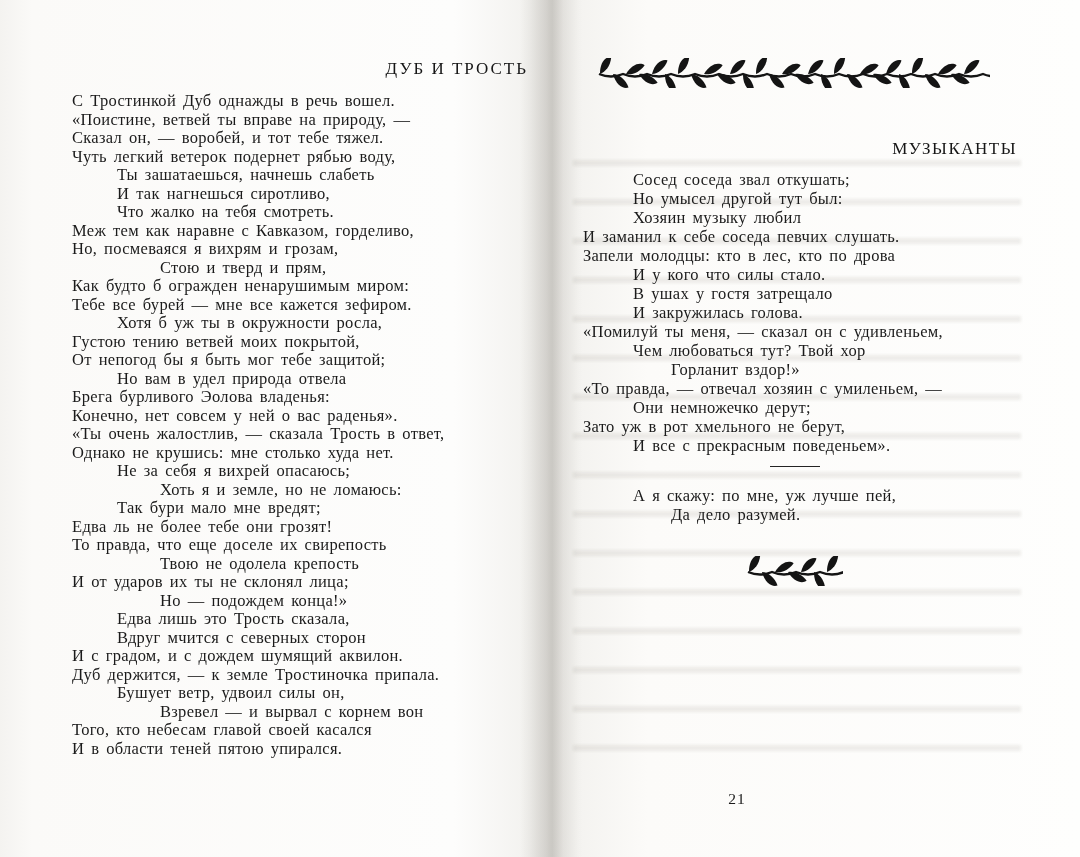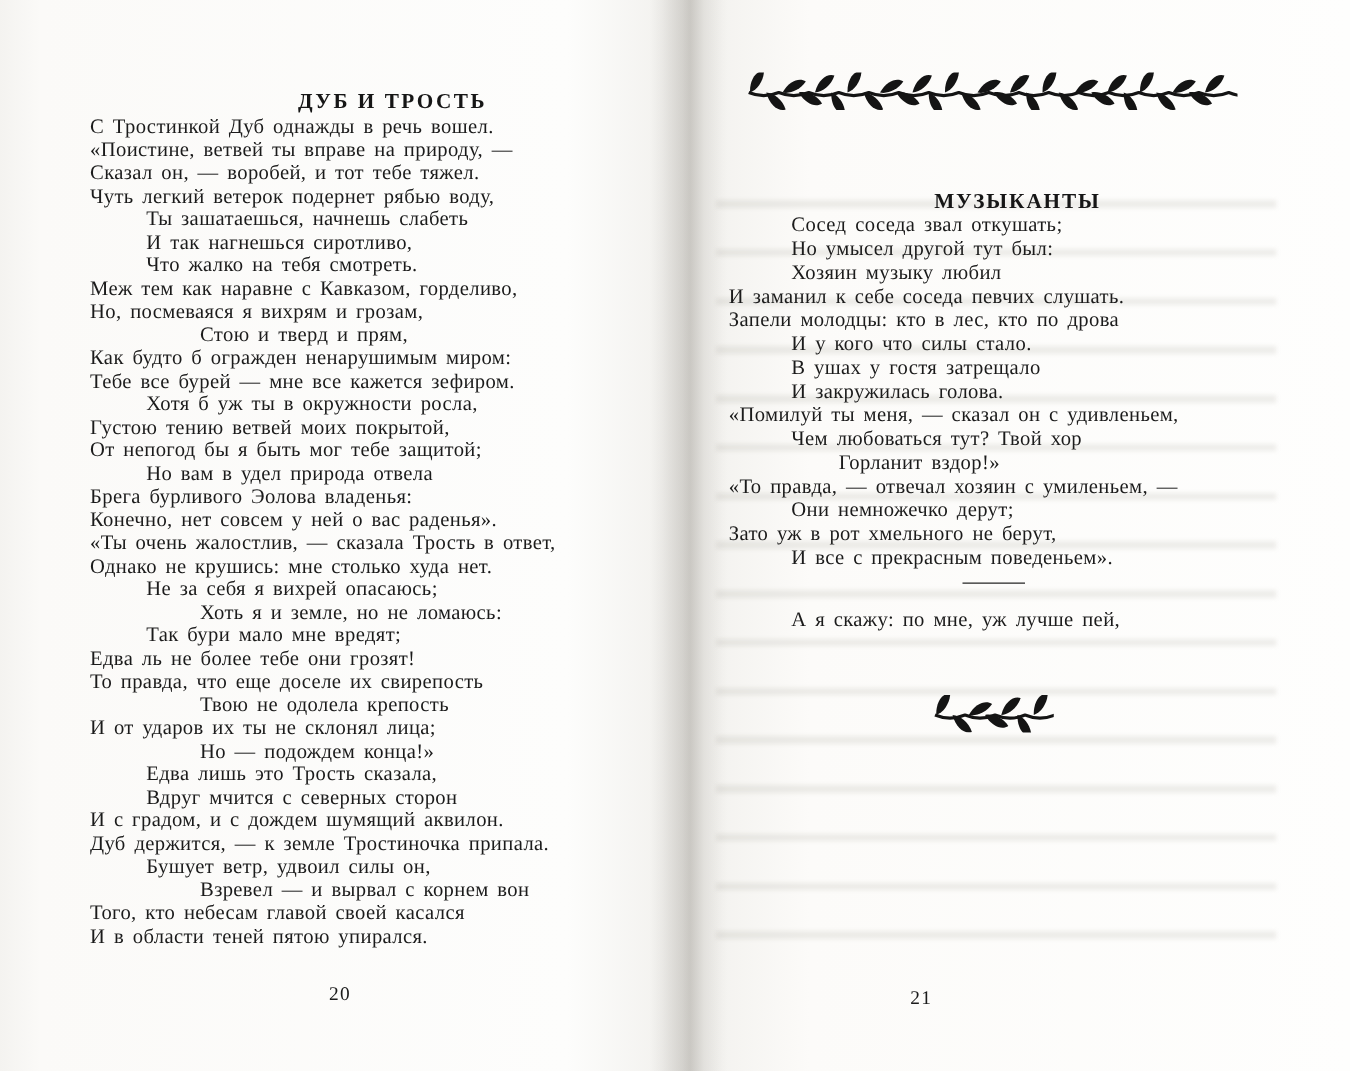--- a/index.html
+++ b/index.html
@@ -21,23 +21,23 @@
     background:linear-gradient(90deg,
       rgba(135,132,125,0) 0%, rgba(135,132,125,.22) 42%,
       rgba(135,132,125,.30) 52%, rgba(135,132,125,.10) 70%,
       rgba(135,132,125,0) 100%);
     pointer-events:none;
   }
   .page{position:absolute;top:0;height:857px;}
   .page-left{left:0;width:545px;}
   .page-right{left:545px;width:535px;}
   .poem-title{
-    position:absolute;margin:16px;
-    font-size:17px;font-weight:bold;letter-spacing:2px;
-    text-align:center;white-space:nowrap;color:#161616;
+    position:absolute;margin:4px;
+    font-size:17px;font-weight:normal;letter-spacing:2px;
+    text-align:right;white-space:nowrap;color:#161616;
   }
   .title-left{top:55px;left:72px;width:452px;}
   .title-right{top:135px;left:38px;width:430px;letter-spacing:1.5px;}
   .poem{
     position:absolute;white-space:nowrap;
     font-size:16.5px;letter-spacing:.3px;word-spacing:2.5px;
     color:#1b1b1b;
   }
   .poem .line{height:18.5px;line-height:18.5px;}
   .poem-left{top:92px;left:72px;width:460px;}
@@ -112,21 +112,20 @@
         <div class="line ind2">Но — подождем конца!»</div>
         <div class="line ind1">Едва лишь это Трость сказала,</div>
         <div class="line ind1">Вдруг мчится с северных сторон</div>
         <div class="line ind0">И с градом, и с дождем шумящий аквилон.</div>
         <div class="line ind0">Дуб держится, — к земле Тростиночка припала.</div>
         <div class="line ind1">Бушует ветр, удвоил силы он,</div>
         <div class="line ind2">Взревел — и вырвал с корнем вон</div>
         <div class="line ind0">Того, кто небесам главой своей касался</div>
         <div class="line ind0">И в области теней пятою упирался.</div>
       </div>
-    <div class="page-number pn-left">20</div>
   </section>
 
   <section class="page page-right">
     <div class="bleed"></div>
     <div class="ornament ornament-top"><svg width="392" height="30" viewBox="0 0 392 30">
           <path d="M1,16 q12,5 24,0 q12,5 24,0 q12,5 24,0 q12,5 24,0 q12,5 24,0 q12,5 24,0 q12,5 24,0 q12,5 24,0 q12,5 24,0 q12,5 24,0 q12,5 24,0 q12,5 24,0 q12,5 24,0 q12,5 24,0 q12,5 24,0 q12,5 24,0 q12,5 24,0" fill="none" stroke="#141414" stroke-width="2.4"></path>
           <path d="M0,0 C5,-10 13,-13 18,-10 C14,-3 6,1 0,0 Z" transform="translate(2,16) rotate(-28)" fill="#141414"></path>
           <path d="M0,0 C5,-10 13,-13 18,-10 C14,-3 6,1 0,0 Z" transform="translate(15,16) rotate(12) scale(1,-1)" fill="#141414"></path>
           <path d="M0,0 C5,-10 13,-13 18,-10 C14,-3 6,1 0,0 Z" transform="translate(28,16) rotate(4)" fill="#141414"></path>
           <path d="M0,0 C5,-10 13,-13 18,-10 C14,-3 6,1 0,0 Z" transform="translate(41,16) rotate(-4) scale(1,-1)" fill="#141414"></path>
@@ -170,20 +169,21 @@
         <div class="line ind1">Чем любоваться тут? Твой хор</div>
         <div class="line ind2">Горланит вздор!»</div>
         <div class="line ind0">«То правда, — отвечал хозяин с умиленьем, —</div>
         <div class="line ind1">Они немножечко дерут;</div>
         <div class="line ind0">Зато уж в рот хмельного не берут,</div>
         <div class="line ind1">И все с прекрасным поведеньем».</div>
       </div>
     <div class="divider"></div>
     <div class="poem poem-moral">
         <div class="line ind1">А я скажу: по мне, уж лучше пей,</div>
+        <div class="line ind2">Да дело разумей.</div>
       </div>
     <div class="ornament ornament-bottom"><svg width="96" height="30" viewBox="0 0 96 30">
           <path d="M1,16 q12,5 24,0 q12,5 24,0 q12,5 24,0 q12,5 24,0" fill="none" stroke="#141414" stroke-width="2.4"></path>
           <path d="M0,0 C5,-10 13,-13 18,-10 C14,-3 6,1 0,0 Z" transform="translate(2,16) rotate(-28)" fill="#141414"></path>
           <path d="M0,0 C5,-10 13,-13 18,-10 C14,-3 6,1 0,0 Z" transform="translate(15,16) rotate(12) scale(1,-1)" fill="#141414"></path>
           <path d="M0,0 C5,-10 13,-13 18,-10 C14,-3 6,1 0,0 Z" transform="translate(28,16) rotate(4)" fill="#141414"></path>
           <path d="M0,0 C5,-10 13,-13 18,-10 C14,-3 6,1 0,0 Z" transform="translate(41,16) rotate(-4) scale(1,-1)" fill="#141414"></path>
           <path d="M0,0 C5,-10 13,-13 18,-10 C14,-3 6,1 0,0 Z" transform="translate(54,16) rotate(-12)" fill="#141414"></path>
           <path d="M0,0 C5,-10 13,-13 18,-10 C14,-3 6,1 0,0 Z" transform="translate(67,16) rotate(28) scale(1,-1)" fill="#141414"></path>
           <path d="M0,0 C5,-10 13,-13 18,-10 C14,-3 6,1 0,0 Z" transform="translate(80,16) rotate(-28)" fill="#141414"></path>

